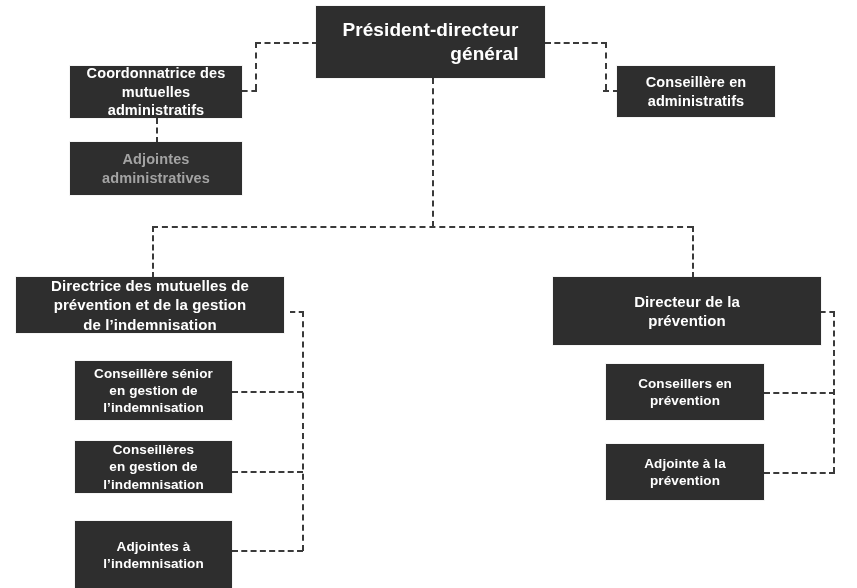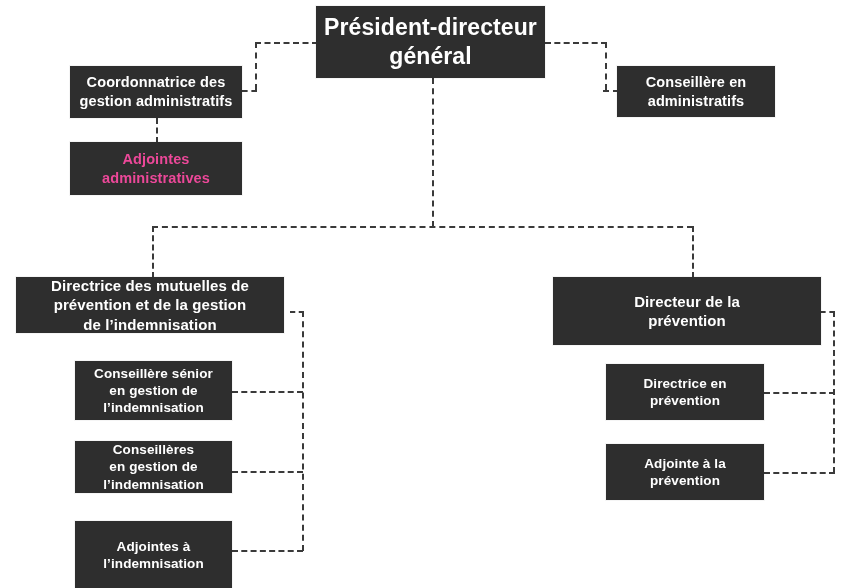--- a/index.html
+++ b/index.html
@@ -28,21 +28,21 @@
     line-height: 1.28;
     letter-spacing: 0.1px;
     padding: 4px 8px;
     z-index: 3;
     box-shadow: 0 0 0 1px rgba(0,0,0,0.04);
   }
   .node-label {
     display: block;
     white-space: pre-line;
   }
-  .lvl-0 { font-size: 23px; }
+  .lvl-0 { font-size: 19px; text-align: right; }
   .lvl-1 { font-size: 14.5px; }
   .lvl-2 { font-size: 15px; }
   .lvl-3 { font-size: 13.5px; }
 
   
   .conn {
     position: absolute;
     z-index: 1;
   }
   .conn.h {
@@ -80,23 +80,23 @@
       <div class="conn h" style="left: 764px; top: 392px; width: 71px;"></div>
       <div class="conn h" style="left: 764px; top: 472px; width: 71px;"></div>
     </div>
   <div id="node-layer">
       <div class="node lvl-0" style="left: 316px; top: 6px; width: 229px; height: 72px; background: rgb(46, 46, 46); color: rgb(255, 255, 255);">
         <span class="node-label">Président-directeur
 général</span>
       </div>
       <div class="node lvl-1" style="left: 70px; top: 66px; width: 172px; height: 52px; background: rgb(46, 46, 46); color: rgb(255, 255, 255);">
         <span class="node-label">Coordonnatrice des
-gestion administratifs</span>
+mutuelles administratifs</span>
       </div>
-      <div class="node lvl-1" style="left: 70px; top: 142px; width: 172px; height: 53px; background: rgb(46, 46, 46); color: #ec4899;">
+      <div class="node lvl-1" style="left: 70px; top: 142px; width: 172px; height: 53px; background: rgb(46, 46, 46); color: #a3a3a3;">
         <span class="node-label">Adjointes
 administratives</span>
       </div>
       <div class="node lvl-1" style="left: 617px; top: 66px; width: 158px; height: 51px; background: rgb(46, 46, 46); color: rgb(255, 255, 255);">
         <span class="node-label">Conseillère en
 administratifs</span>
       </div>
       <div class="node lvl-2" style="left: 16px; top: 277px; width: 268px; height: 56px; background: rgb(46, 46, 46); color: rgb(255, 255, 255);">
         <span class="node-label">Directrice des mutuelles de
 prévention et de la gestion
@@ -114,21 +114,21 @@
       <div class="node lvl-3" style="left: 75px; top: 441px; width: 157px; height: 52px; background: rgb(46, 46, 46); color: rgb(255, 255, 255);">
         <span class="node-label">Conseillères
 en gestion de
 l’indemnisation</span>
       </div>
       <div class="node lvl-3" style="left: 75px; top: 521px; width: 157px; height: 68px; background: rgb(46, 46, 46); color: rgb(255, 255, 255);">
         <span class="node-label">Adjointes à
 l’indemnisation</span>
       </div>
       <div class="node lvl-3" style="left: 606px; top: 364px; width: 158px; height: 56px; background: rgb(46, 46, 46); color: rgb(255, 255, 255);">
-        <span class="node-label">Directrice en
+        <span class="node-label">Conseillers en
 prévention</span>
       </div>
       <div class="node lvl-3" style="left: 606px; top: 444px; width: 158px; height: 56px; background: rgb(46, 46, 46); color: rgb(255, 255, 255);">
         <span class="node-label">Adjointe à la
 prévention</span>
       </div>
     </div>
 </div>
 
 </body></html>

